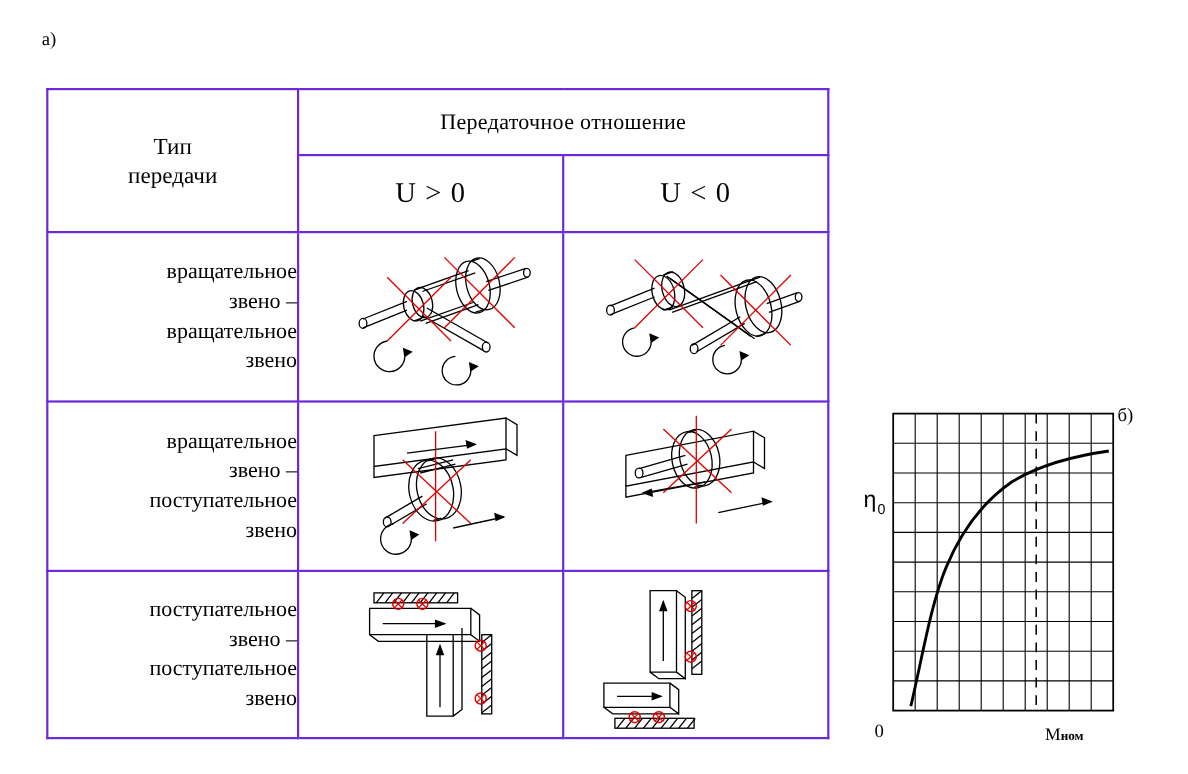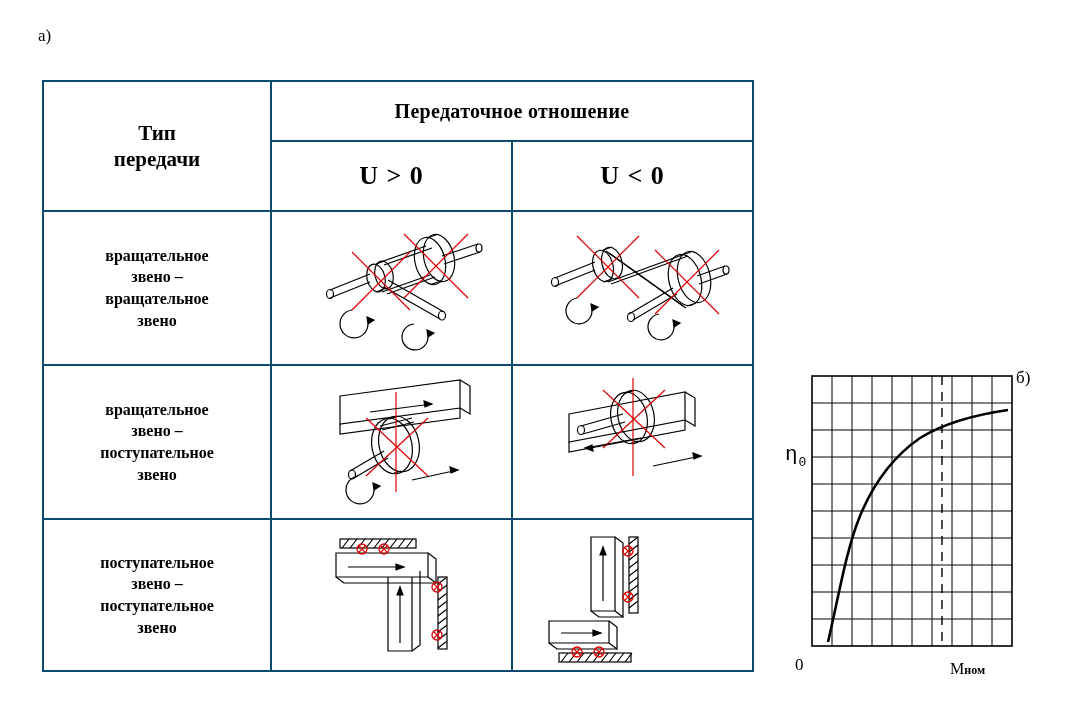--- a/index.html
+++ b/index.html
@@ -34,24 +34,24 @@
     height: 580px;
   }
   table.diagram-table {
     border-collapse: collapse;
     width: 710px;
     height: 580px;
     table-layout: fixed;
   }
   table.diagram-table td,
   table.diagram-table th {
-    border: 2px solid #0c4a6e;
+    border: 2px solid #6d28d9;
     padding: 0;
     vertical-align: middle;
-    font-weight: bold;
+    font-weight: normal;
   }
   .hdr-center {
     text-align: center;
     font-size: 20px;
     font-family: "Liberation Serif", serif;
     letter-spacing: 0.3px;
   }
   .hdr-u {
     text-align: center;
     font-size: 26px;
@@ -59,26 +59,26 @@
     letter-spacing: 1px;
     border-radius: 32px;
   }
   .type-cell {
     text-align: center;
     font-size: 21px;
     line-height: 1.25;
     font-family: "Liberation Serif", serif;
   }
   .row-label {
-    font-size: 16px;
+    font-size: 20px;
     line-height: 1.35;
     font-family: "Liberation Serif", serif;
     padding: 6px 6px 6px 8px;
     vertical-align: middle;
-    text-align: center;
+    text-align: right;
   }
   .cell-art {
     text-align: center;
     vertical-align: middle;
   }
   .cell-art svg { display: block; margin: 0 auto; }
 
   
   #chart-wrap {
     position: absolute;
@@ -92,21 +92,21 @@
     left: 1016px;
     top: 368px;
     font-size: 17px;
     font-family: "Liberation Serif", serif;
   }
   #eta-label {
     position: absolute;
     left: 785px;
     top: 443px;
     font-size: 21px;
-    font-family: Liberation Mono, monospace;
+    font-family: Liberation Sans, sans-serif;
   }
   #eta-sub {
     font-size: 13px;
     position: relative;
     top: 6px;
     left: 1px;
   }
   #zero-label {
     position: absolute;
     left: 795px;

